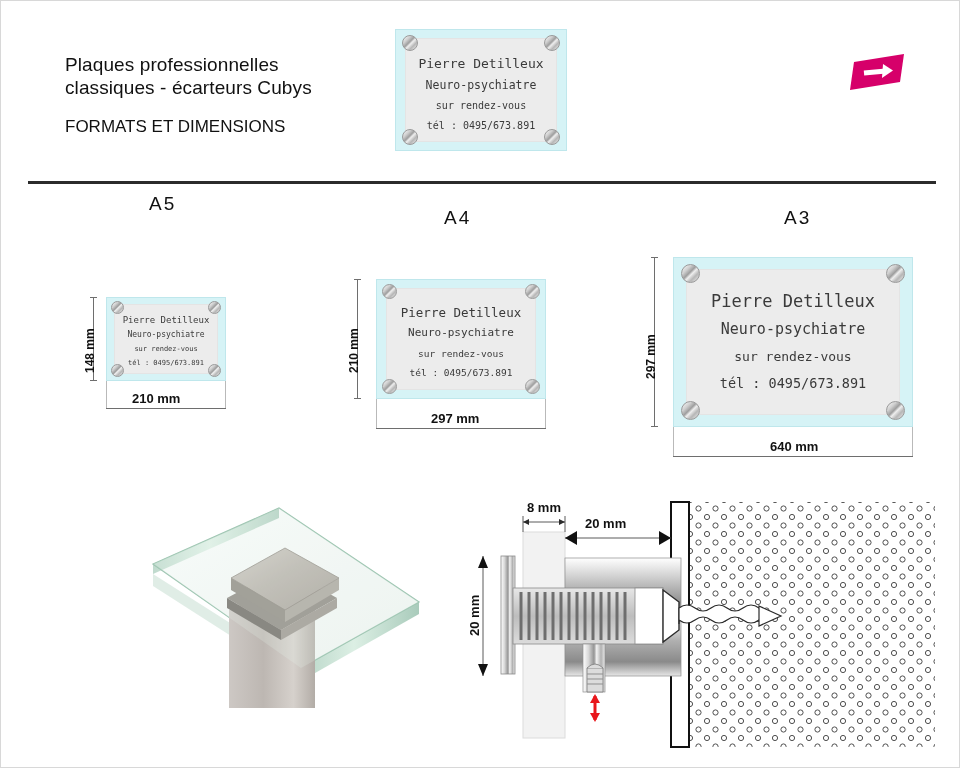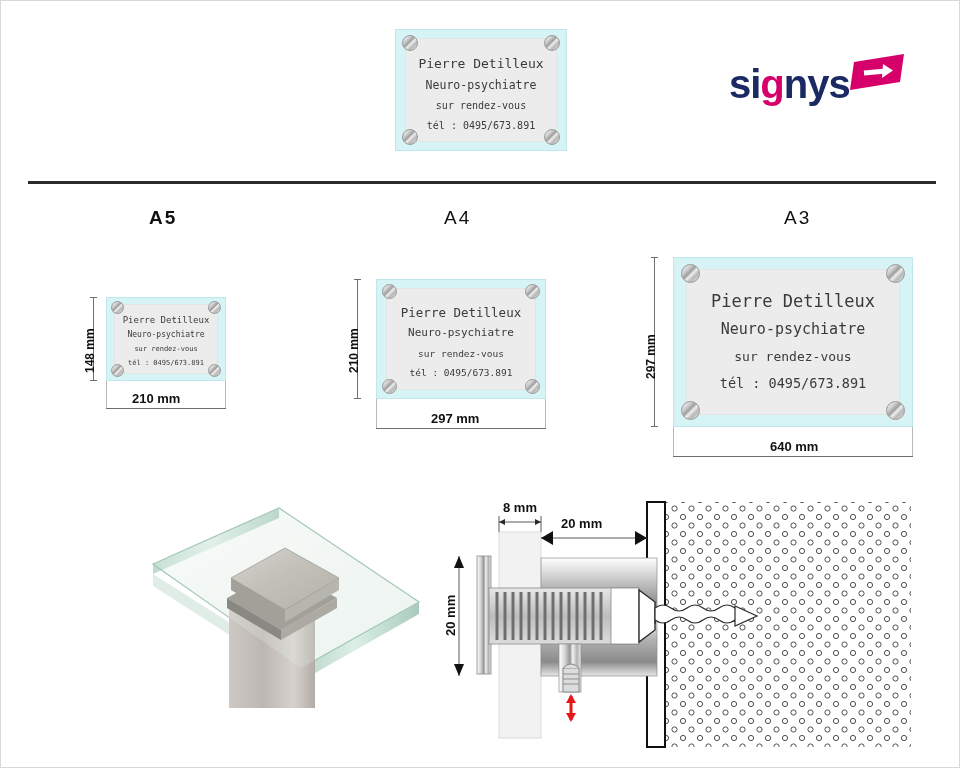--- a/index.html
+++ b/index.html
@@ -42,55 +42,57 @@
   .dimline{position:absolute;background:#6e6e6e;}
   .ext{position:absolute;background:#b9b9b9;}
   .dlabel{position:absolute;font-size:12px;font-weight:bold;color:#111;white-space:nowrap;}
   .dlabel.vert{transform:rotate(-90deg);transform-origin:left top;}
 
   
   .photo{position:absolute;left:150px;top:505px;width:270px;height:215px;
          background:#ffffff;overflow:hidden;}
 
   
-  .tech{position:absolute;left:440px;top:495px;width:470px;height:265px;text-align:center;}
+  .tech{position:absolute;left:464px;top:495px;width:470px;height:265px;text-align:center;}
   .glasspane{background:#fbfbfb;border:1px solid #e2e2e2;}
 </style>
 </head>
 <body>
 
 <div class="page">
 
+  <div class="title-block">
+    <div class="t-line">Plaques professionnelles</div>
+    <div class="t-line">classiques - écarteurs Cubys</div>
+    <div class="t-sub">FORMATS ET DIMENSIONS</div>
+  </div>
 
   <div class="plaque" style="position:absolute;left:394px;top:28px;width:172px;height:122px;">
     <div class="inner" style="left:9px;top:8px;right:9px;bottom:8px;"></div>
     <div class="fix" style="left:6px;top:5px;width:14px;height:14px;"></div>
     <div class="fix" style="right:6px;top:5px;width:14px;height:14px;"></div>
     <div class="fix" style="left:6px;bottom:5px;width:14px;height:14px;"></div>
     <div class="fix" style="right:6px;bottom:5px;width:14px;height:14px;"></div>
     <div class="txt" style="top:26px;font-size:13px;">Pierre Detilleux</div>
     <div class="txt" style="top:48px;font-size:11.5px;">Neuro-psychiatre</div>
     <div class="txt" style="top:70px;font-size:10px;">sur rendez-vous</div>
     <div class="txt" style="top:90px;font-size:10px;">tél : 0495/673.891</div>
   </div>
 
   <div class="logo">
-    <div class="logo-word">
-      <span>si</span><span class="g">g</span><span>nys</span>
-    </div>
     <svg class="logo-mark" viewBox="0 0 56 38">
       <path d="M4 8 L54 0 L50 28 L0 36 Z" fill="#d6006a"></path>
       <path d="M14 19 L36 17" stroke="#ffffff" stroke-width="5" fill="none"></path>
       <path d="M33 10 L43 16.5 L32 24 Z" fill="#ffffff"></path>
     </svg>
   </div>
 
   <div class="rule"></div>
 
-  <div class="fmt" style="left:148px;top:206px;font-weight:bold;">A5</div>
+  <div class="fmt" style="left:148px;top:192px;">A5</div>
   <div class="fmt" style="left:443px;top:206px;">A4</div>
   <div class="fmt" style="left:783px;top:206px;">A3</div>
 
   <div>
     <div class="plaque" style="position:absolute;left:105px;top:296px;width:120px;height:84px;">
       <div class="inner" style="left:7px;top:6px;right:7px;bottom:6px;"></div>
       <div class="fix" style="left:4px;top:3px;width:11px;height:11px;"></div>
       <div class="fix" style="right:4px;top:3px;width:11px;height:11px;"></div>
       <div class="fix" style="left:4px;bottom:3px;width:11px;height:11px;"></div>
       <div class="fix" style="right:4px;bottom:3px;width:11px;height:11px;"></div>

